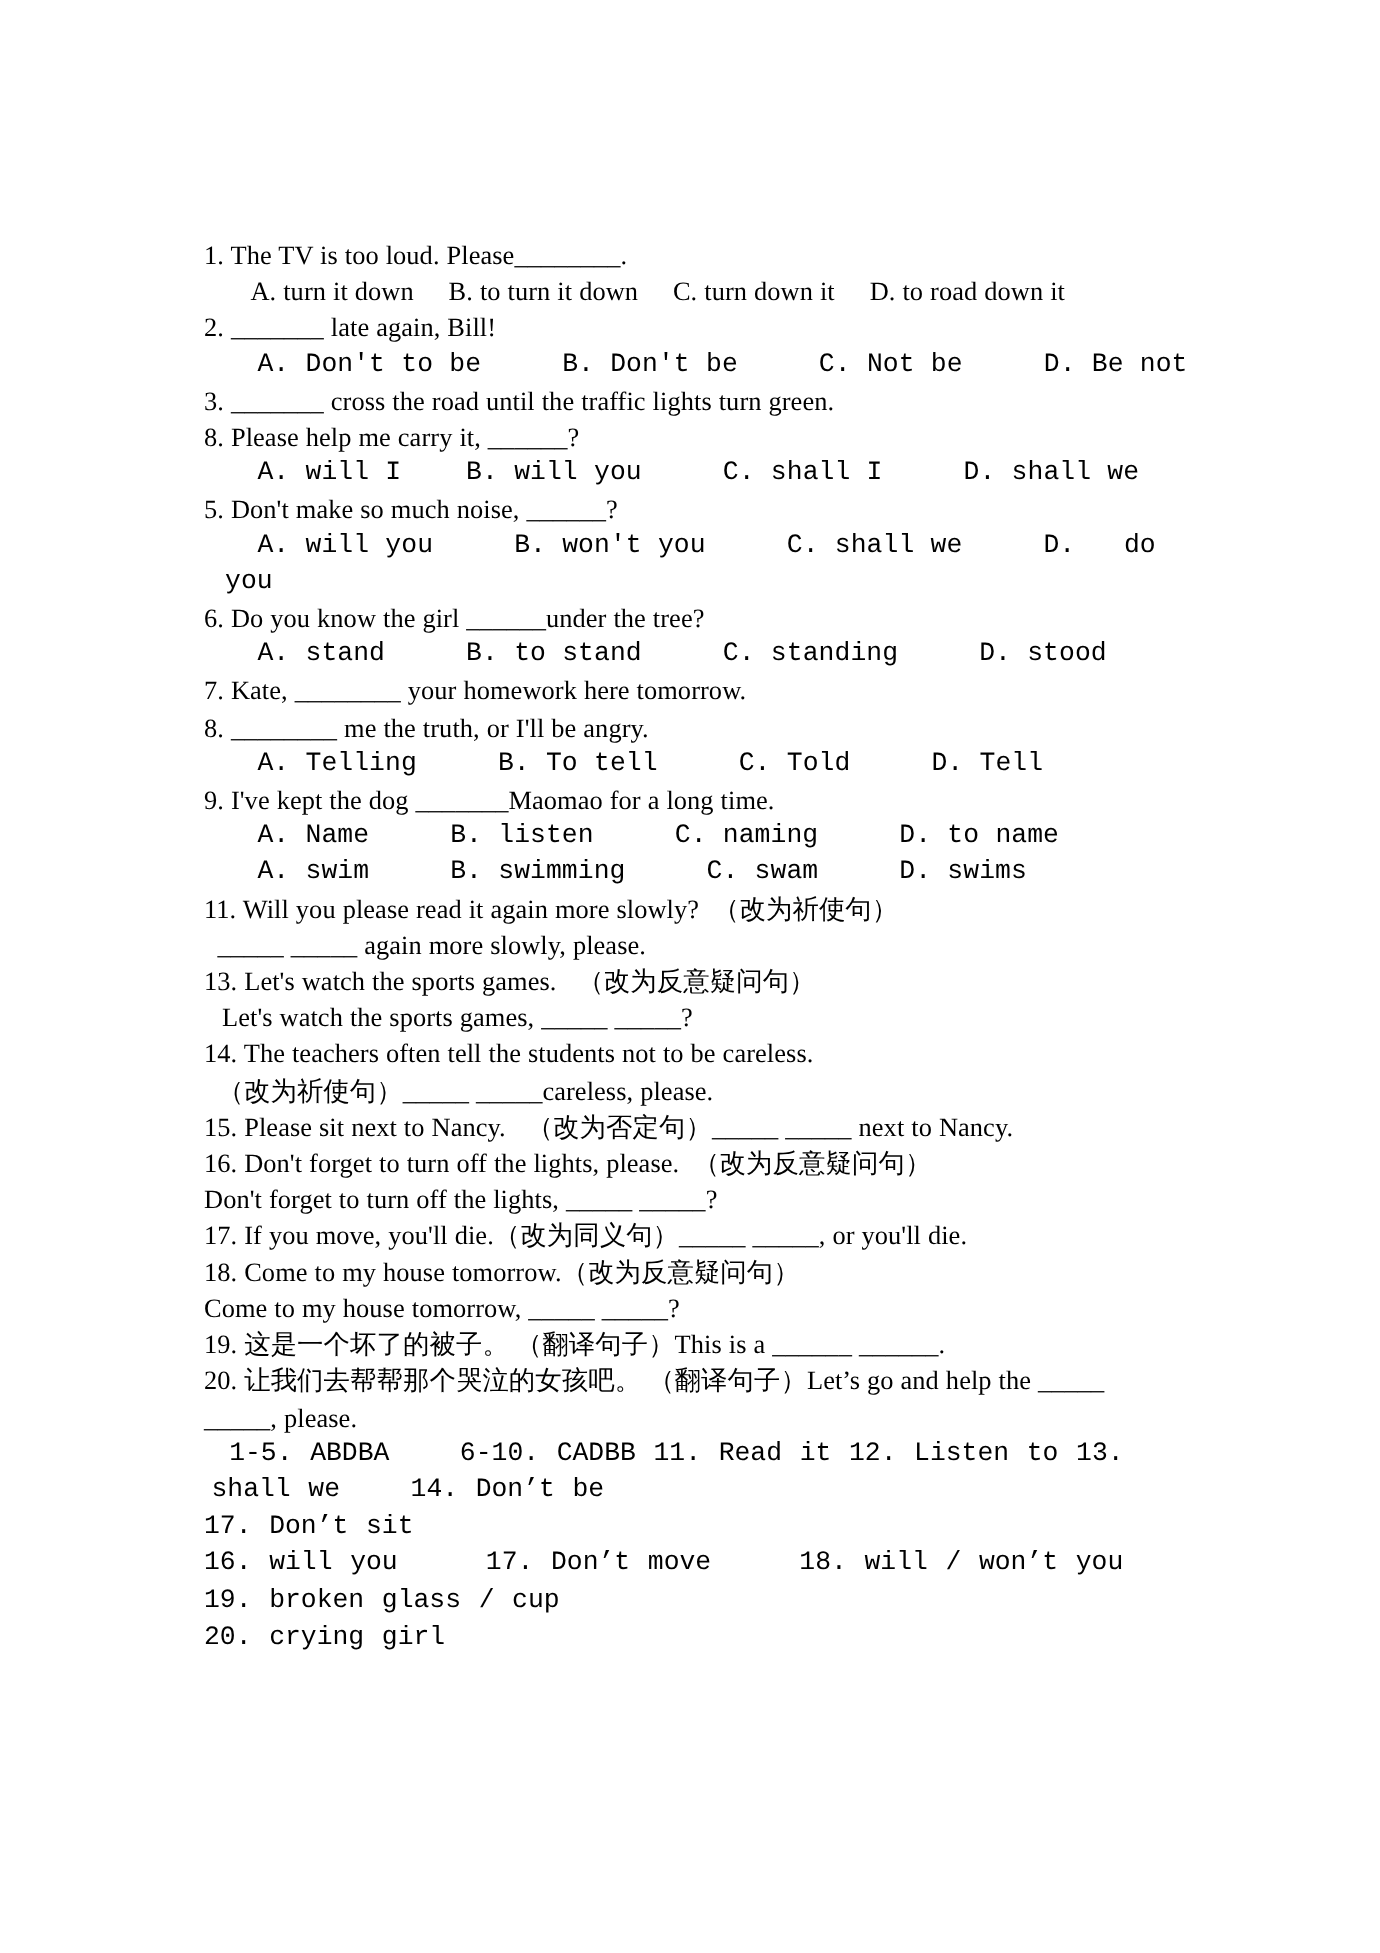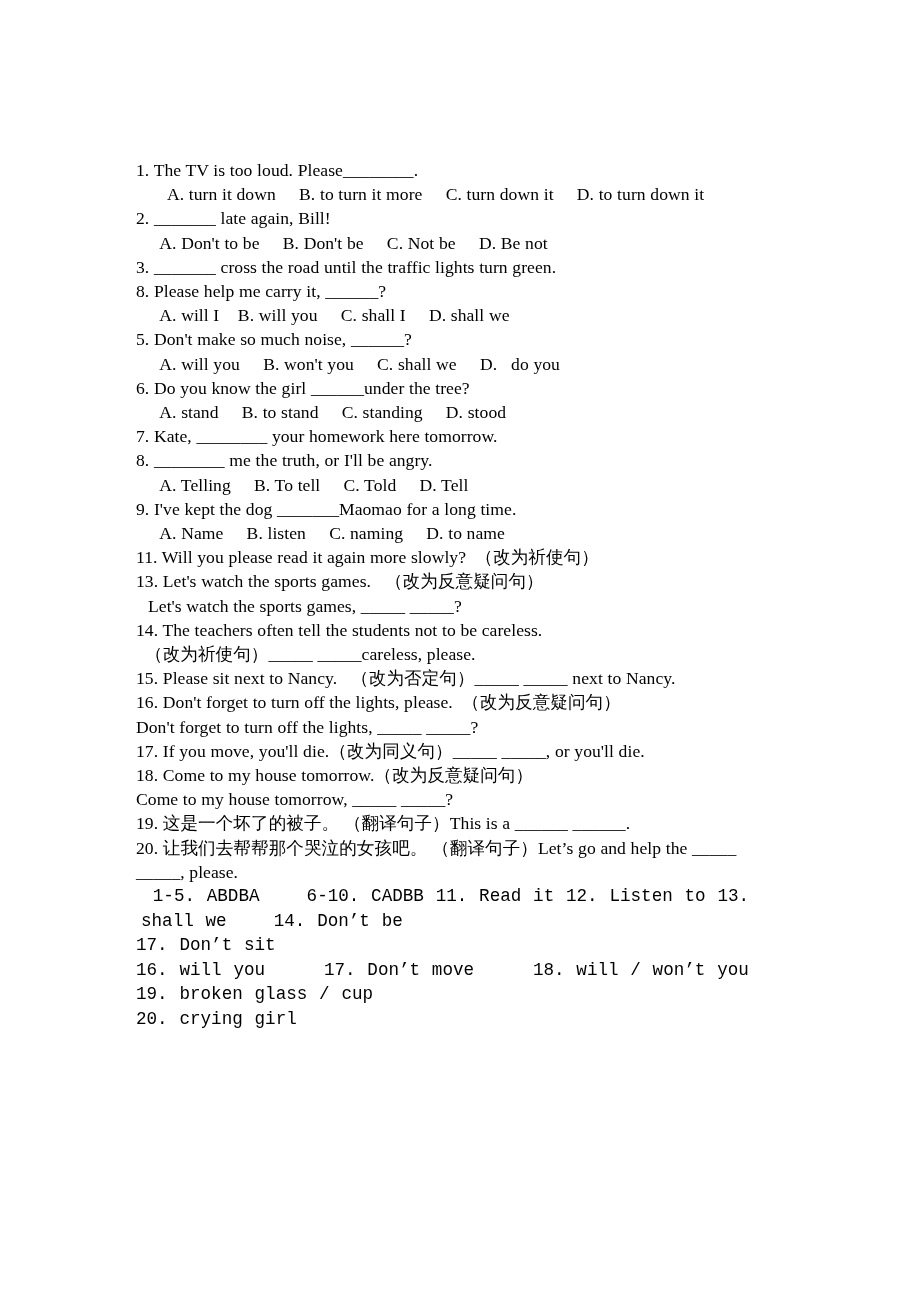--- a/index.html
+++ b/index.html
@@ -31,21 +31,21 @@
   }
   .ln {
     font-size: 17.6px;
     line-height: 24.2px;
     white-space: pre-wrap;
     letter-spacing: 0.05px;
     word-spacing: 0.2px;
   }
   
   .opt      { padding-left: 17px; }
-  .opt2     { padding-left: 14px; }
+  .opt2     { padding-left: 14px; font-family: Liberation Mono, monospace; }
   .ind-sm   { padding-left: 9px; }
   .ind-md   { padding-left: 12px; }
   .flush    { padding-left: 0px; }
   .key-ind  { padding-left: 5px; }
 
   
   .keyline {
     font-size: 17.6px;
     line-height: 24.6px;
     white-space: pre-wrap;
@@ -53,21 +53,21 @@
     font-family: Liberation Mono, monospace;
   }
 </style>
 </head>
 <body>
 
 <div id="page">
   <div id="sheet">
 
     <div class="ln flush">1. The TV is too loud. Please________.</div>
-    <div class="ln opt">   A. turn it down     B. to turn it more     C. turn down it     D. to turn down it</div>
+    <div class="ln opt">   A. turn it down     B. to turn it down     C. turn down it     D. to road down it</div>
 
     <div class="ln flush">2. _______ late again, Bill!</div>
     <div class="ln opt2">  A. Don't to be     B. Don't be     C. Not be     D. Be not</div>
 
     <div class="ln flush">3. _______ cross the road until the traffic lights turn green.</div>
 
     <div class="ln flush">8. Please help me carry it, ______?</div>
     <div class="ln opt2">  A. will I    B. will you     C. shall I     D. shall we</div>
 
     <div class="ln flush">5. Don't make so much noise, ______?</div>
@@ -77,22 +77,24 @@
     <div class="ln opt2">  A. stand     B. to stand     C. standing     D. stood</div>
 
     <div class="ln flush">7. Kate, ________ your homework here tomorrow.</div>
 
     <div class="ln flush">8. ________ me the truth, or I'll be angry.</div>
     <div class="ln opt2">  A. Telling     B. To tell     C. Told     D. Tell</div>
 
     <div class="ln flush">9. I've kept the dog _______Maomao for a long time.</div>
     <div class="ln opt2">  A. Name     B. listen     C. naming     D. to name</div>
 
+    <div class="ln opt2">  A. swim     B. swimming     C. swam     D. swims</div>
 
     <div class="ln flush">11. Will you please read it again more slowly?  （改为祈使句）</div>
+    <div class="ln ind-sm">_____ _____ again more slowly, please.</div>
     <div class="ln flush">13. Let's watch the sports games.   （改为反意疑问句）</div>
     <div class="ln ind-md">Let's watch the sports games, _____ _____?</div>
     <div class="ln flush">14. The teachers often tell the students not to be careless.</div>
     <div class="ln ind-sm">（改为祈使句）_____ _____careless, please.</div>
     <div class="ln flush">15. Please sit next to Nancy.   （改为否定句）_____ _____ next to Nancy.</div>
     <div class="ln flush">16. Don't forget to turn off the lights, please.  （改为反意疑问句）</div>
     <div class="ln flush">Don't forget to turn off the lights, _____ _____?</div>
     <div class="ln flush">17. If you move, you'll die.（改为同义句）_____ _____, or you'll die.</div>
     <div class="ln flush">18. Come to my house tomorrow.（改为反意疑问句）</div>
     <div class="ln flush">Come to my house tomorrow, _____ _____?</div>

